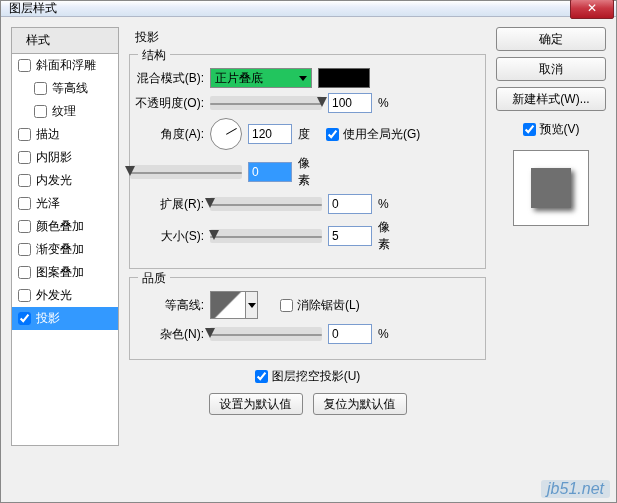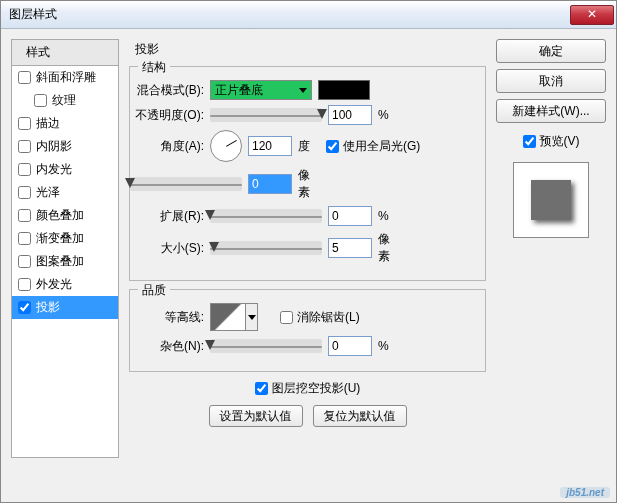--- a/index.html
+++ b/index.html
@@ -1,18 +1,18 @@
 <!DOCTYPE html>
 <html><head>
 <meta charset="utf-8">
 <style>
 * { box-sizing: border-box; font-family: "Microsoft YaHei", SimSun, sans-serif; font-size: 12px; }
 body { margin: 0; background: #fff; }
 .dialog { width: 617px; height: 503px; background: #f0f0f0; border: 1px solid #888; position: relative; }
-.titlebar { height: 28px; background: linear-gradient(#fff,#e8eefa 40%,#d7e4f2); display: flex; align-items: center; padding: 0 2px 0 8px; border-bottom: 1px solid #b0b8c8; }
+.titlebar { height: 16px; background: linear-gradient(#fff,#e8eefa 40%,#d7e4f2); display: flex; align-items: center; padding: 0 2px 0 8px; border-bottom: 1px solid #b0b8c8; }
 .titlebar .title { flex: 1; color: #000; }
 .close-btn { width: 44px; height: 20px; background: linear-gradient(#e07880,#c83844 45%,#b01824); color: #fff; text-align: center; border: 1px solid #802028; border-radius: 2px; line-height: 16px; cursor: pointer; }
 .body { display: flex; padding: 10px; gap: 10px; height: calc(100% - 28px); }
 .left-col { width: 108px; }
 .left-head { background: #e8e8e8; border: 1px solid #aaa; padding: 4px 14px; }
 .left-sub { border: 1px solid #aaa; border-top: none; padding: 4px 6px; background: #fff; }
 .style-list { border: 1px solid #aaa; border-top: none; background: #fff; height: 392px; }
 .style-item { display: flex; align-items: center; gap: 5px; padding: 3px 6px; cursor: pointer; }
 .style-item.indent { padding-left: 22px; }
 .style-item.selected { background: #3399ff; color: #fff; }
@@ -37,41 +37,45 @@
 .chk input { margin: 0; width: 13px; height: 13px; }
 .contour-btn { width: 36px; height: 28px; border: 1px solid #888; background: linear-gradient(135deg,#666 0%,#666 48%,#fff 52%,#fff 100%); position: relative; cursor: pointer; }
 .contour-dd { width: 12px; height: 28px; border: 1px solid #888; border-left: none; background: #eee; display: flex; align-items: center; justify-content: center; cursor: pointer; }
 .btn { height: 22px; padding: 0 10px; background: linear-gradient(#fdfdfd,#e8e8e8); border: 1px solid #888; border-radius: 3px; cursor: pointer; display: inline-flex; align-items: center; justify-content: center; }
 .mid-head { padding: 2px 6px 8px; }
 .bottom-btns { display: flex; gap: 10px; justify-content: center; margin-top: 8px; }
 .right-col { width: 110px; display: flex; flex-direction: column; gap: 6px; align-items: stretch; }
 .right-col .btn { width: 100%; height: 24px; }
 .preview-box { width: 76px; height: 76px; background: #fff; border: 1px solid #888; margin: 6px auto 0; display: flex; align-items: center; justify-content: center; }
 .preview-shape { width: 40px; height: 40px; background: #6f6f6f; box-shadow: 3px 3px 5px rgba(0,0,0,0.6); }
-.watermark { position: absolute; right: 6px; bottom: 4px; color: #6499c9; font-style: italic; font-size: 10px; background: rgba(100,153,201,0.18); padding: 0 6px; border-radius: 3px; font-weight: bold; }
+.watermark { position: absolute; right: 6px; bottom: 4px; color: #6499c9; font-style: italic; font-size: 16px; background: rgba(100,153,201,0.18); padding: 0 6px; border-radius: 3px; }
 </style>
 </head>
 <body>
 
 <div class="dialog">
   <div class="titlebar">
     <span class="title">图层样式</span>
     <div class="close-btn">
       <span>✕</span>
     </div>
   </div>
 
   <div class="body">
 
     <div class="left-col">
       <div class="left-head">样式</div>
       <div class="style-list" id="style-list">
           <div class="style-item">
             <input type="checkbox" style="">
             <span>斜面和浮雕</span>
+          </div>
+          <div class="style-item indent">
+            <input type="checkbox" style="">
+            <span>等高线</span>
           </div>
           <div class="style-item indent">
             <input type="checkbox" style="">
             <span>纹理</span>
           </div>
           <div class="style-item">
             <input type="checkbox" style="">
             <span>描边</span>
           </div>
           <div class="style-item">

